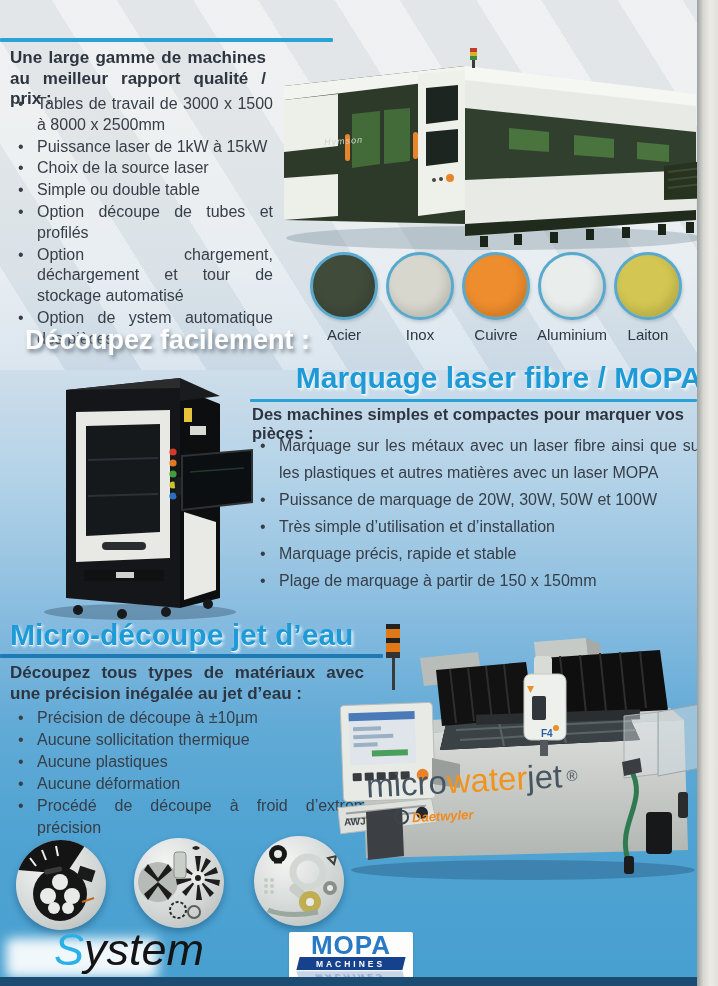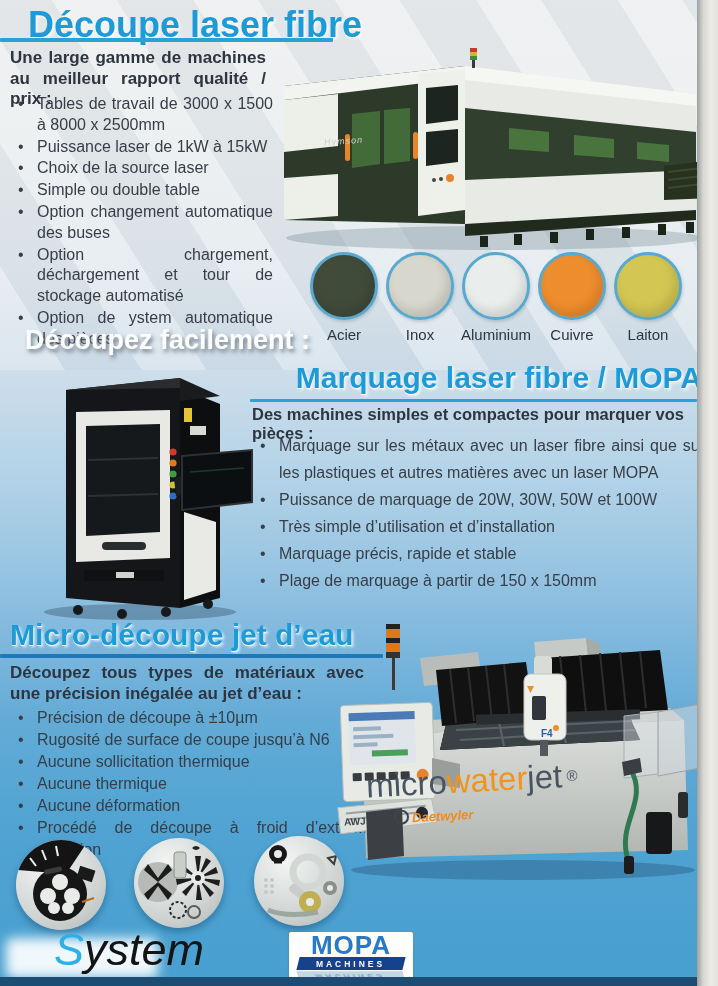--- a/index.html
+++ b/index.html
@@ -84,29 +84,28 @@
   .west-reflect{margin-top:1px;width:106px;height:12px;background:#9db6d8;opacity:.55;transform:skewX(14deg) scaleY(-1);
     display:flex;align-items:center;justify-content:center;filter:blur(.4px);}
   .west-reflect span{font-size:8.5px;font-weight:bold;color:#2a4f96;letter-spacing:3px;transform:skewX(-14deg);}
 </style>
 </head>
 <body>
 
 <div class="page">
   <div class="sheen"></div>
 
-  <h1 class="abs title s1-title" style="margin: 0px; color: rgb(30, 154, 214);">Découpe laser fibre</h1>
   <div class="abs rule s1-rule" style="background-color: rgb(43, 162, 214);"></div>
   <p class="abs s1-intro" style="margin:0;">Une large gamme de machines au meilleur rapport qualité / prix :</p>
   <ul class="abs blist s1-list">
     <li>Tables de travail de 3000 x 1500 à 8000 x 2500mm</li>
     <li>Puissance laser de 1kW à 15kW</li>
     <li>Choix de la source laser</li>
     <li>Simple ou double table</li>
-    <li>Option changement automatique des buses</li>
+    <li>Option découpe de tubes et profilés</li>
     <li>Option chargement, déchargement et tour de stockage automatisé</li>
     <li>Option de ystem automatique des pièces</li>
   </ul>
 
   <div class="abs machine" style="left:266px;top:48px;width:446px;height:210px;">
     <svg width="446" height="210" viewBox="0 0 446 210">
       <ellipse cx="228" cy="190" rx="208" ry="12" fill="rgba(100,122,138,.30)"></ellipse>
 
       <polygon points="199,18 430,46 430,162 199,176" fill="#e7eae5"></polygon>
       <polygon points="199,18 430,46 430,58 199,32" fill="#f5f7f3"></polygon>
@@ -155,26 +154,26 @@
   <div class="abs materials">
     <div class="mat">
       <div class="mat-circle" style="background-color: rgb(65, 75, 58);"></div>
       <span class="mat-label">Acier</span>
     </div>
     <div class="mat">
       <div class="mat-circle" style="background-color: rgb(215, 215, 205);"></div>
       <span class="mat-label">Inox</span>
     </div>
     <div class="mat">
+      <div class="mat-circle" style="background-color: rgb(238, 141, 45);"></div>
+      <span class="mat-label">Cuivre</span>
+    </div>
+    <div class="mat">
       <div class="mat-circle" style="background-color: rgb(233, 237, 235);"></div>
       <span class="mat-label">Aluminium</span>
-    </div>
-    <div class="mat">
-      <div class="mat-circle" style="background-color: rgb(238, 141, 45);"></div>
-      <span class="mat-label">Cuivre</span>
     </div>
     <div class="mat">
       <div class="mat-circle" style="background-color: rgb(211, 198, 82);"></div>
       <span class="mat-label">Laiton</span>
     </div>
   </div>
 
   <div class="abs tagline">Découpez facilement :</div>
 
   <div class="abs machine" style="left:22px;top:360px;width:232px;height:262px;">
@@ -224,23 +223,22 @@
     <li>Très simple d’utilisation et d’installation</li>
     <li>Marquage précis, rapide et stable</li>
     <li>Plage de marquage à partir de 150 x 150mm</li>
   </ul>
 
   <h2 class="abs title s3-title" style="margin: 0px; color: rgb(30, 154, 214);">Micro-découpe jet d’eau</h2>
   <div class="abs rule s3-rule" style="background-color: rgb(30, 122, 182);"></div>
   <p class="abs s3-intro" style="margin:0;">Découpez tous types de matériaux avec une précision inégalée au jet d’eau :</p>
   <ul class="abs blist s3-list">
     <li>Précision de découpe à ±10µm</li>
-    <li>Rugosité de surface de coupe jusqu’à N6</li>
     <li>Aucune sollicitation thermique</li>
-    <li>Aucune thermique</li>
+    <li>Aucune plastiques</li>
     <li>Aucune déformation</li>
     <li>Procédé de découpe à froid d’extrême précision</li>
   </ul>
 
   <div class="abs machine" style="left:328px;top:616px;width:376px;height:268px;">
     <svg width="376" height="268" viewBox="0 0 376 268">
       <defs>
         <linearGradient id="gBody" x1="0" y1="0" x2="0" y2="1">
           <stop offset="0" stop-color="#dcdfdb"></stop>
             <stop offset="1" stop-color="#b2b6b2"></stop>

